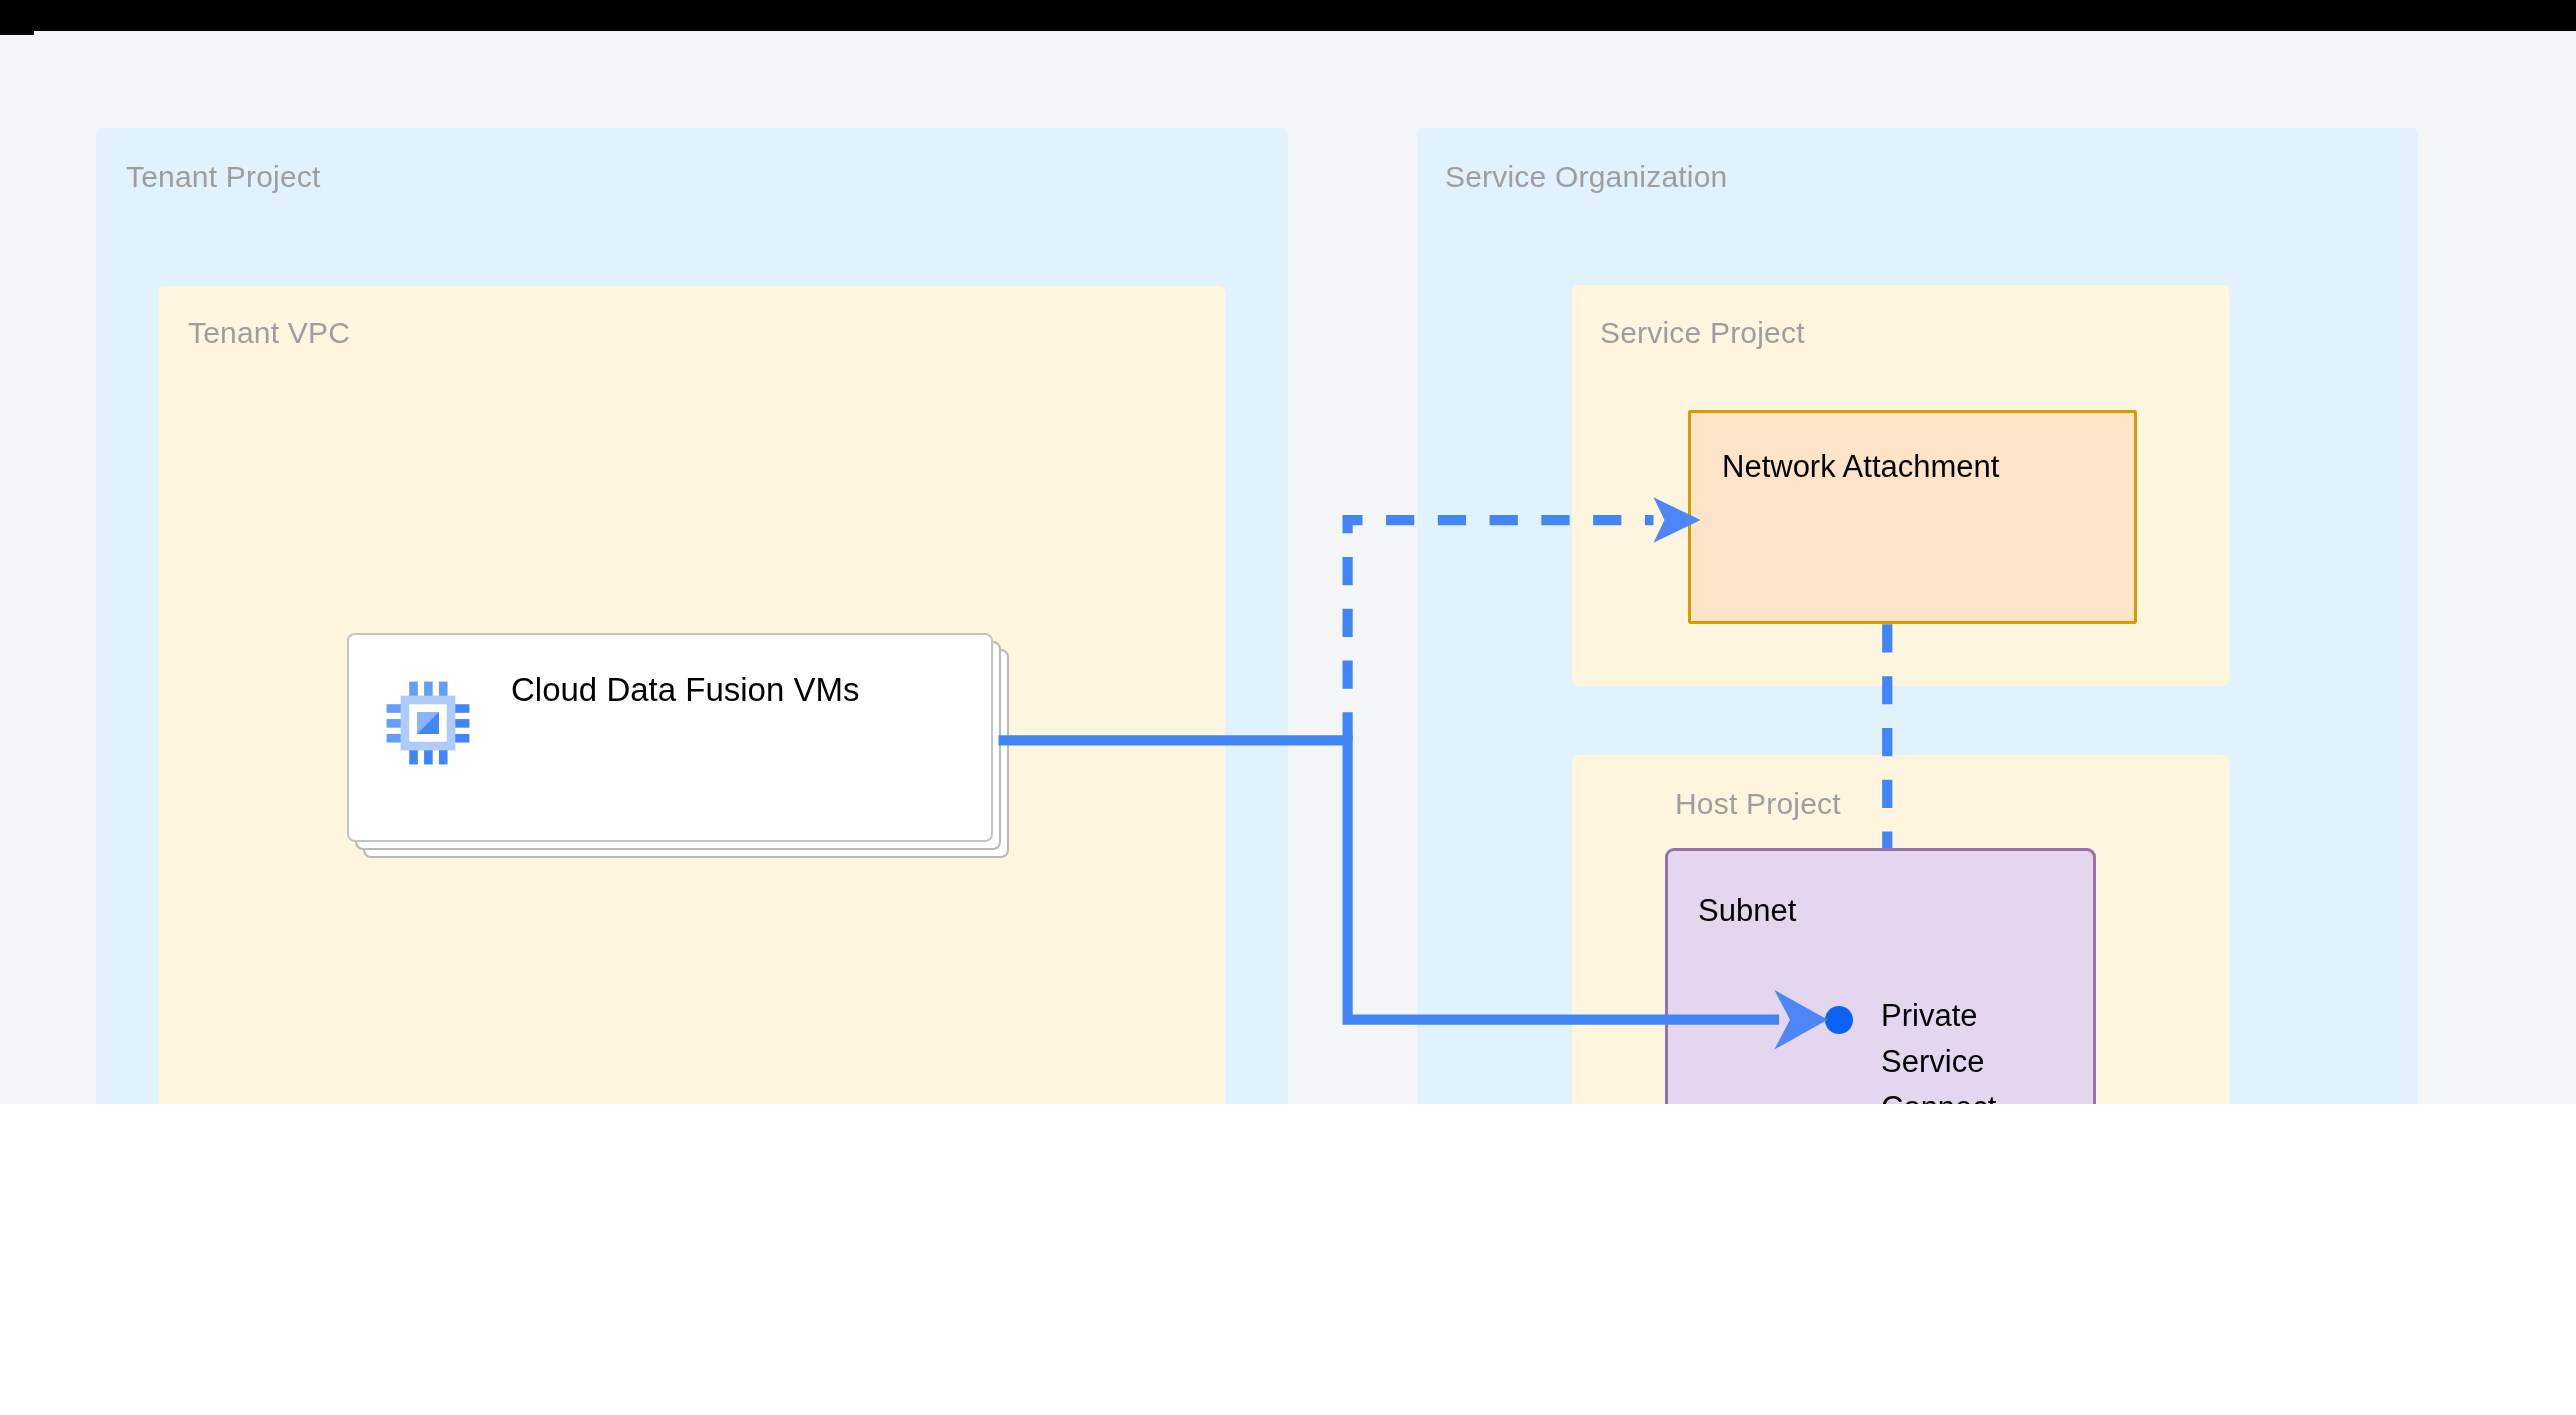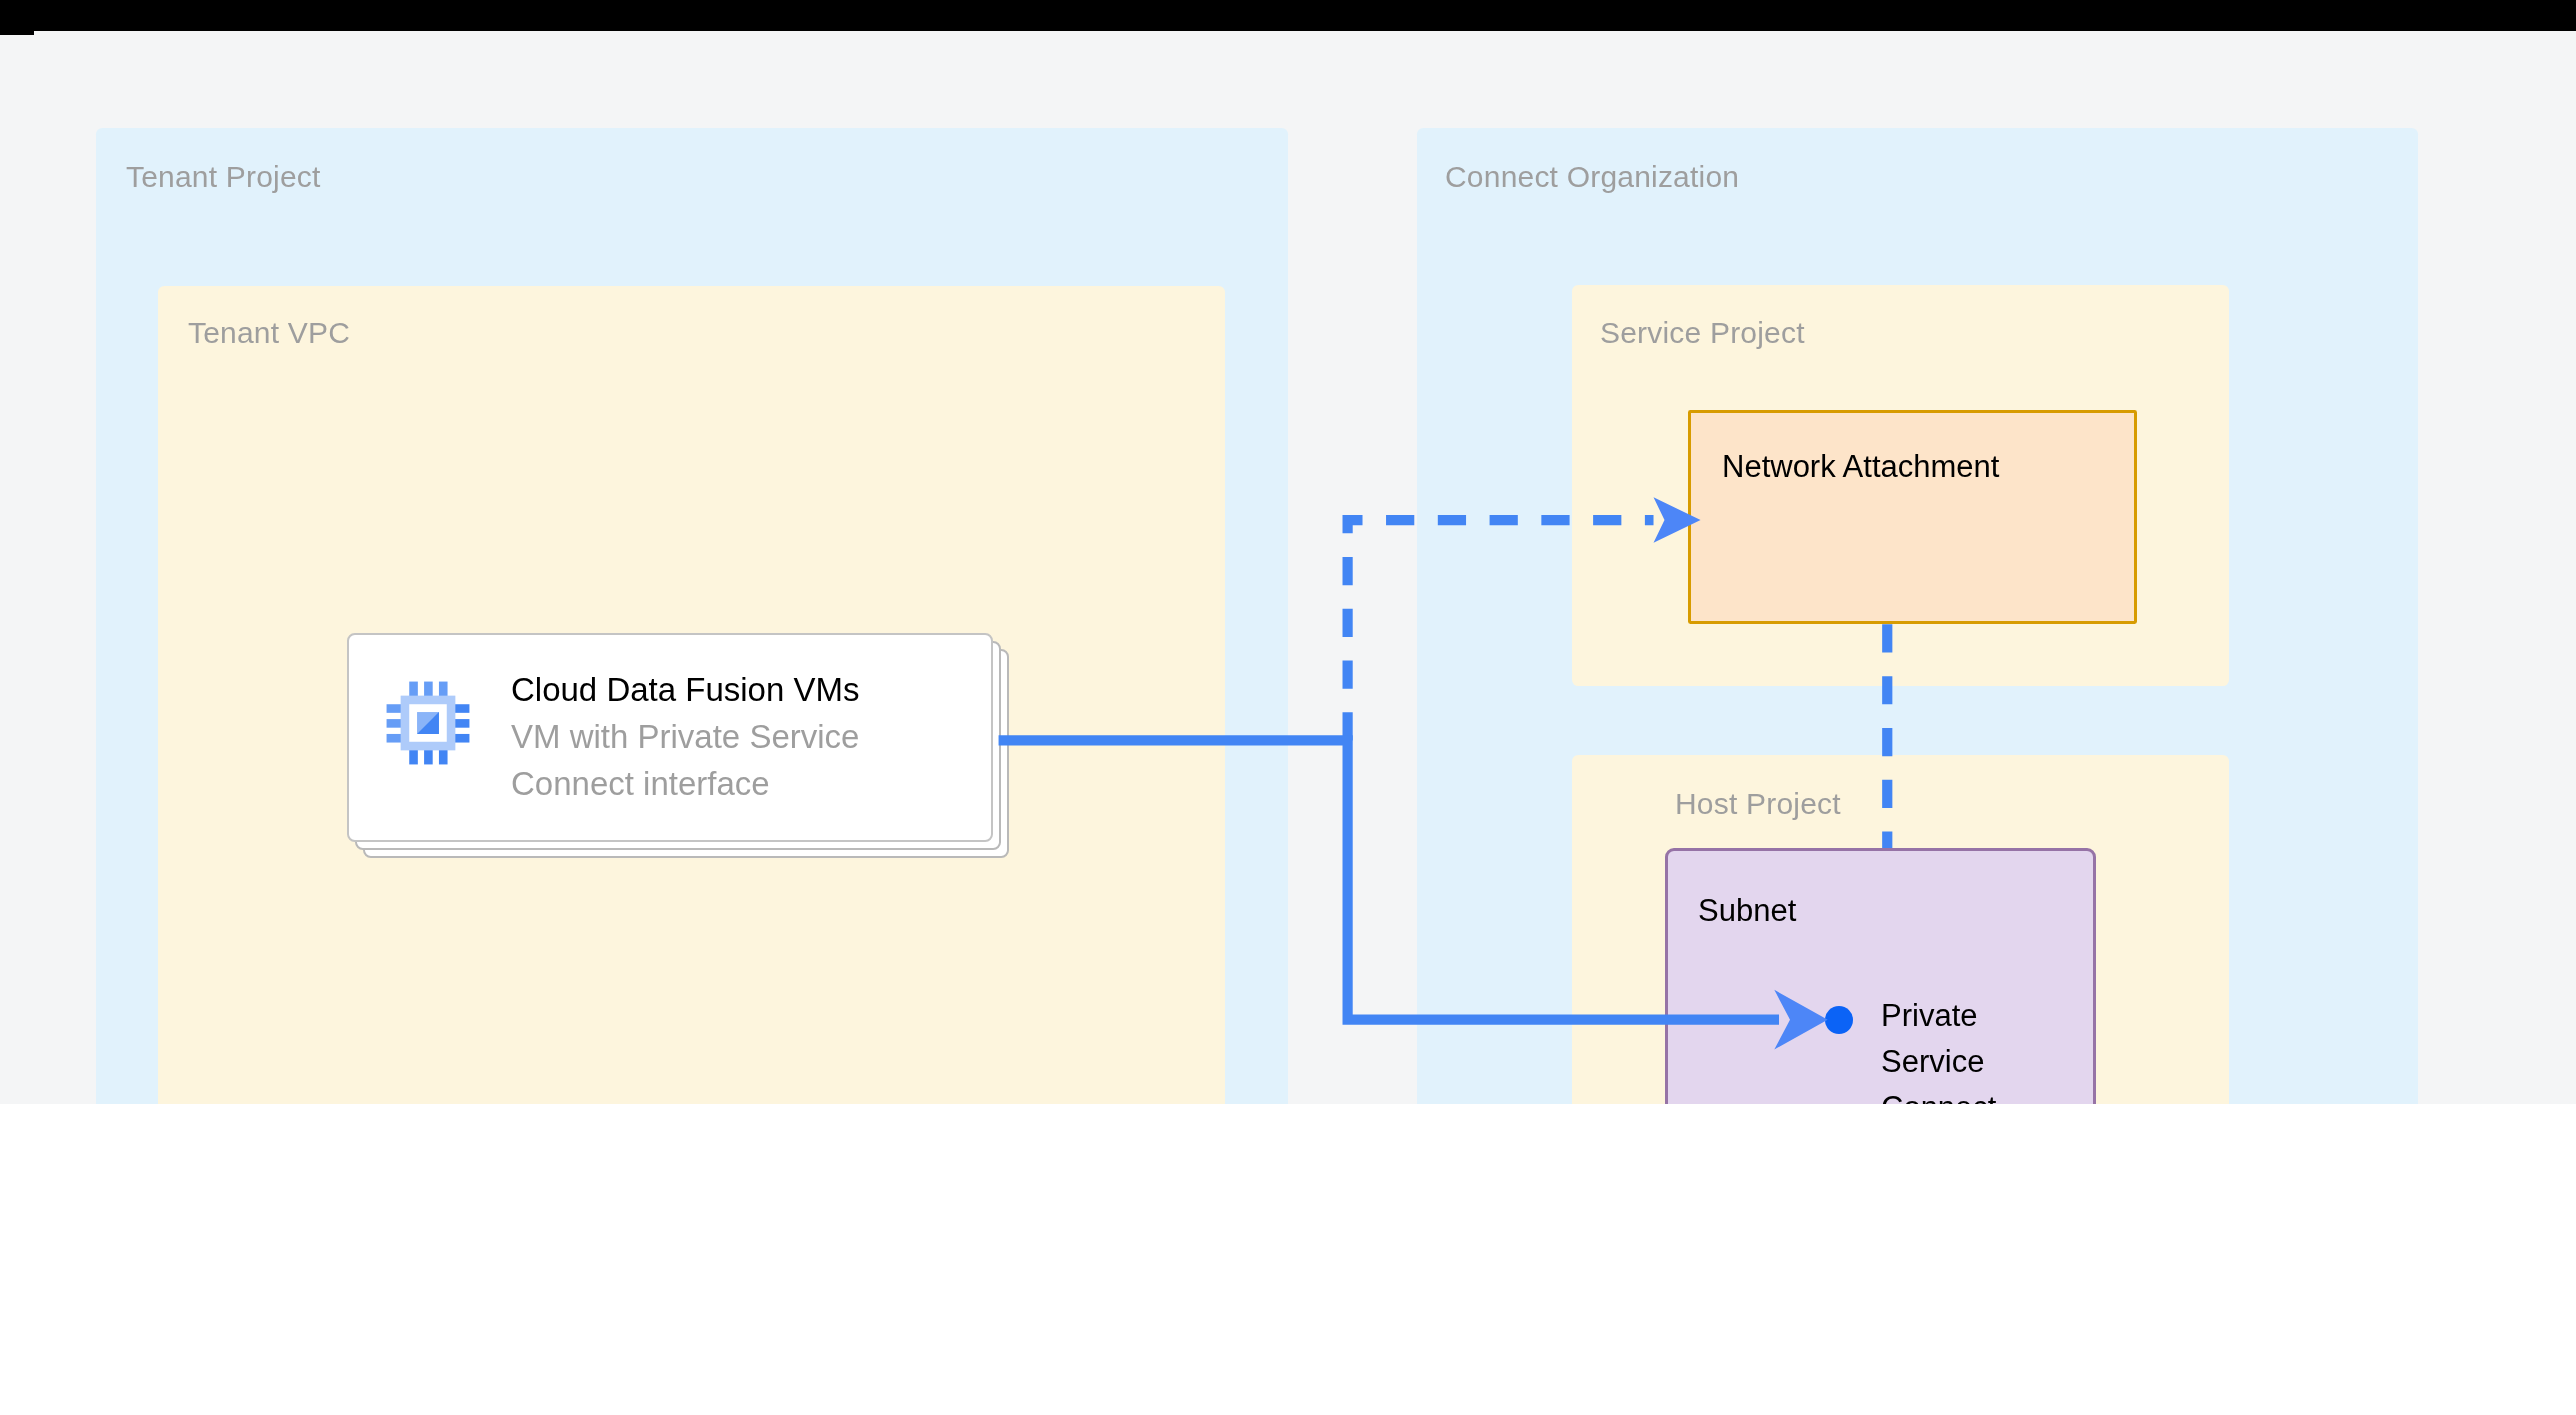--- a/index.html
+++ b/index.html
@@ -183,21 +183,21 @@
     <div id="topbar-notch"></div>
   </div>
 
   <div class="zone zone-blue" id="tenant-project"></div>
   <div class="zone-label" id="tenant-project-label">Tenant Project</div>
 
   <div class="zone zone-cream" id="tenant-vpc"></div>
   <div class="zone-label" id="tenant-vpc-label">Tenant VPC</div>
 
   <div class="zone zone-blue" id="customer-org"></div>
-  <div class="zone-label" id="customer-org-label">Connect Organization</div>
+  <div class="zone-label" id="customer-org-label">Service Organization</div>
 
   <div class="zone zone-cream" id="service-project"></div>
   <div class="zone-label" id="service-project-label">Service Project</div>
 
   <div class="zone zone-cream" id="host-project"></div>
   <div class="zone-label" id="host-project-label">Host Project</div>
 
   <div id="network-attachment">
     <div id="network-attachment-label">Network Attachment</div>
   </div>
@@ -250,18 +250,17 @@
 
       <rect x="20" y="20" width="70" height="70" fill="#aecbfa"></rect>
       <rect x="31" y="31" width="48" height="48" fill="#ffffff"></rect>
 
       <rect x="41" y="41" width="28" height="28" fill="#8ab4f8"></rect>
       <polygon points="69,41 69,69 41,69" fill="#4285f4"></polygon>
     </svg>
 
     <div id="vm-text">
       <div id="vm-title">Cloud Data Fusion VMs</div>
-      <div id="vm-subtitle">VM with Private Service Connect interface</div>
     </div>
   </div>
 
 </div>
 
 
 </body></html>

